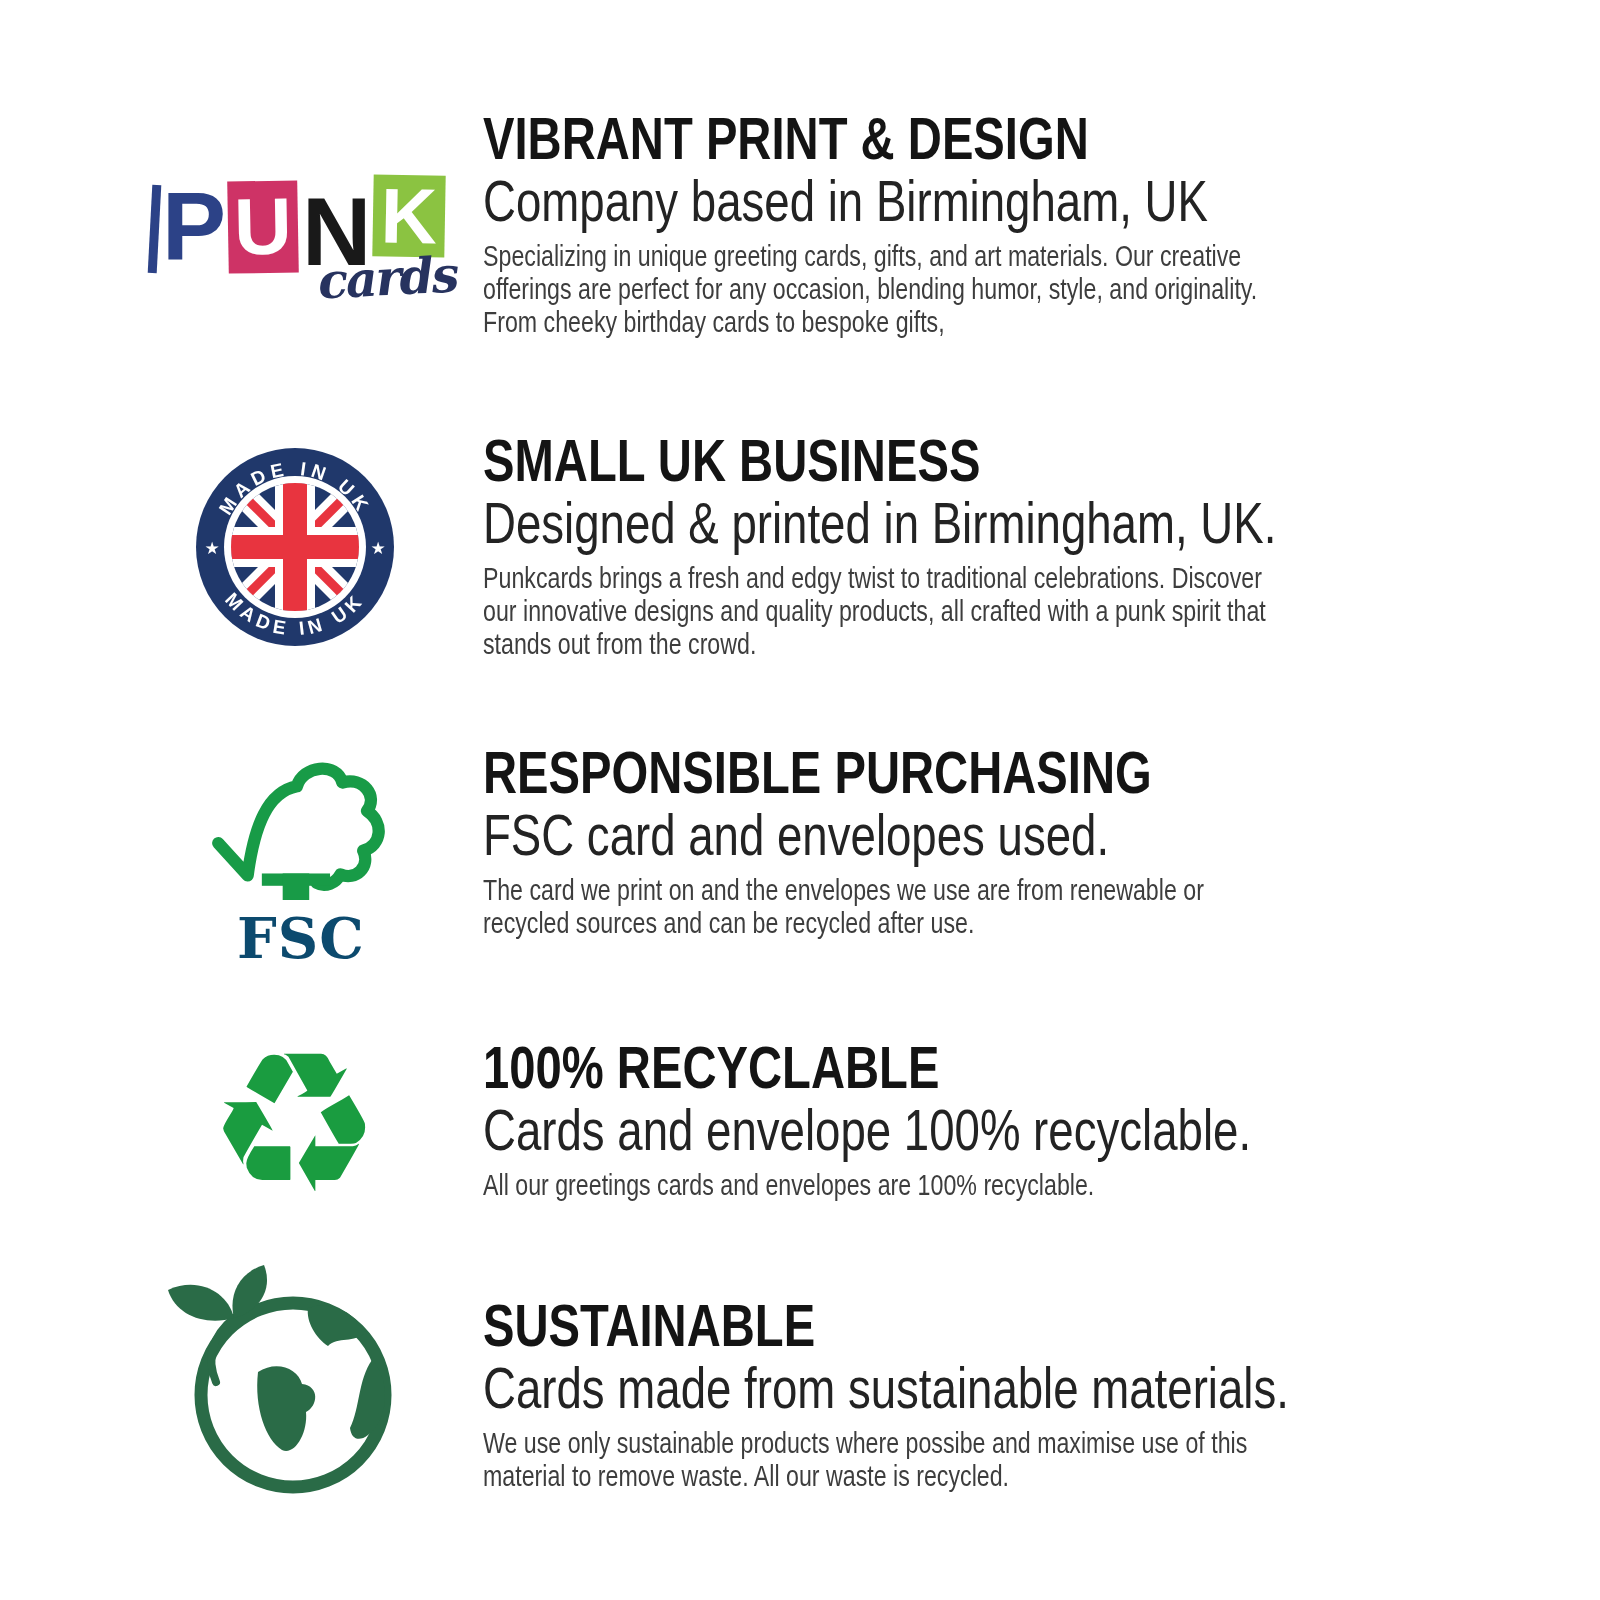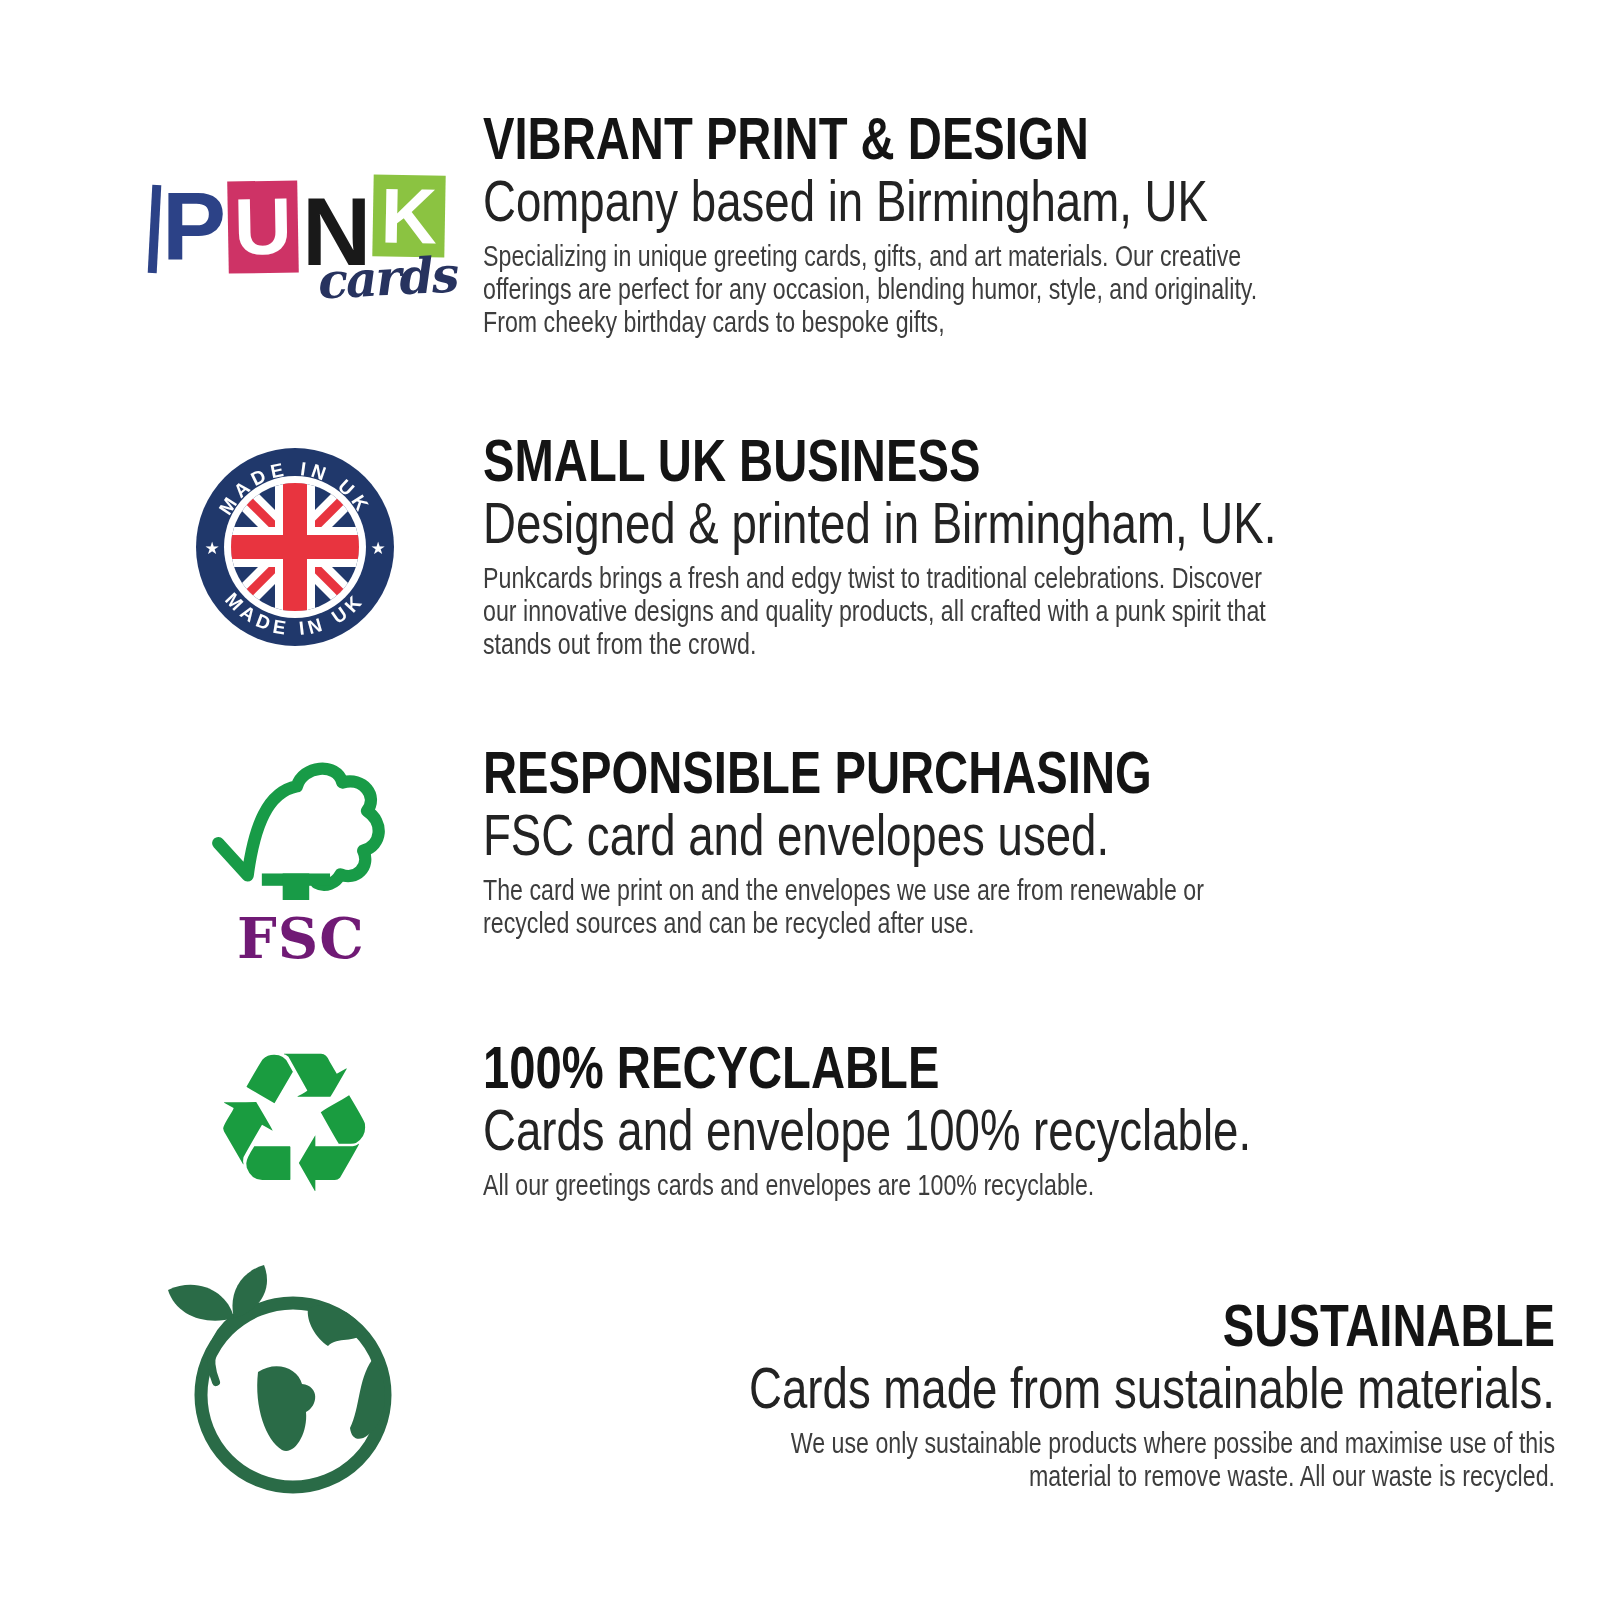--- a/index.html
+++ b/index.html
@@ -26,21 +26,21 @@
   .punk-k-tile{width:72px;height:82px;background:#8bc341;margin-top:0px;display:flex;align-items:center;justify-content:center;transform:rotate(1deg);}
   .punk-k{font-size:78px;line-height:78px;font-weight:900;color:#ffffff;}
   .punk-cards-word{
     position:absolute;left:168px;top:74px;
     font-family:"DejaVu Serif",serif;font-style:italic;font-weight:700;
     font-size:49px;color:#27335f;transform:rotate(-3deg);letter-spacing:-2px;
   }
 
   
   .fsc-wrap{width:180px;text-align:center;}
-  .fsc-label{font-family:"DejaVu Serif",serif;font-weight:bold;font-size:56px;line-height:56px;color:#701a75;letter-spacing:1px;padding-left:12px;margin-top:4px;}
+  .fsc-label{font-family:"DejaVu Serif",serif;font-weight:bold;font-size:56px;line-height:56px;color:#0c4a6e;letter-spacing:1px;padding-left:12px;margin-top:4px;}
 
   
   .recycle-wrap{width:205px;height:185px;text-align:center;}
   .recycle-glyph{font-family:"DejaVu Sans",sans-serif;font-size:195px;line-height:185px;color:#1a9c40;}
 </style>
 </head>
 <body>
 
 <div class="canvas">
 
@@ -143,21 +143,21 @@
     </div>
     <div class="text-col">
       <div class="condense">
         <div class="sec-title">100% RECYCLABLE</div>
         <div class="sec-sub">Cards and envelope 100% recyclable.</div>
         <div class="sec-body">All our greetings cards and envelopes are 100% recyclable.</div>
       </div>
     </div>
   </div>
 
-  <div class="sec" style="top:1295px;height:300px;text-align:right;">
+  <div class="sec" style="top:1295px;height:300px;">
     <div class="icon-cell" style="left:158px;top:-35px;width:240px;height:240px;">
       <svg width="240" height="240" viewBox="0 0 240 240">
         <g>
           <circle cx="135" cy="135" r="92" fill="none" stroke="#2a6b47" stroke-width="13"></circle>
           <path d="M 100,112 C 118,100 140,108 144,124 C 162,126 160,146 148,152 C 150,174 136,196 124,190 C 108,180 96,148 100,112 Z" fill="#2a6b47"></path>
           <path d="M 150,48 C 172,40 196,52 208,72 C 196,84 180,76 170,86 C 158,78 148,62 150,48 Z" fill="#2a6b47"></path>
           <path d="M 214,100 C 228,114 232,142 220,164 C 208,182 194,184 192,168 C 202,148 200,120 214,100 Z" fill="#2a6b47"></path>
         </g>
         <g>
           <path d="M 58,122 C 48,98 54,76 76,58" stroke="#2a6b47" stroke-width="8" fill="none" stroke-linecap="round"></path>

